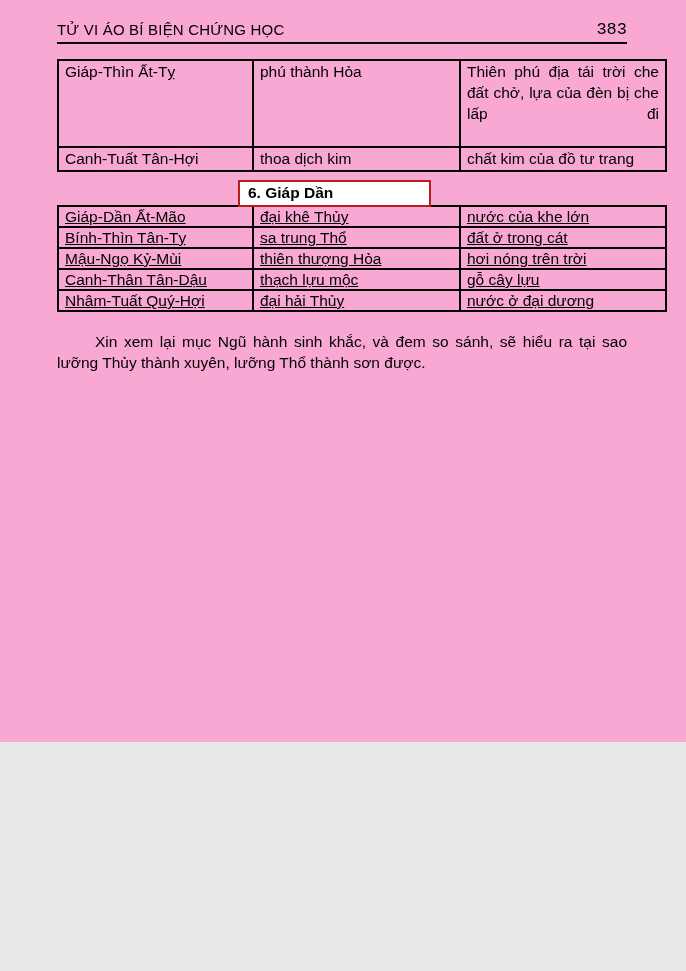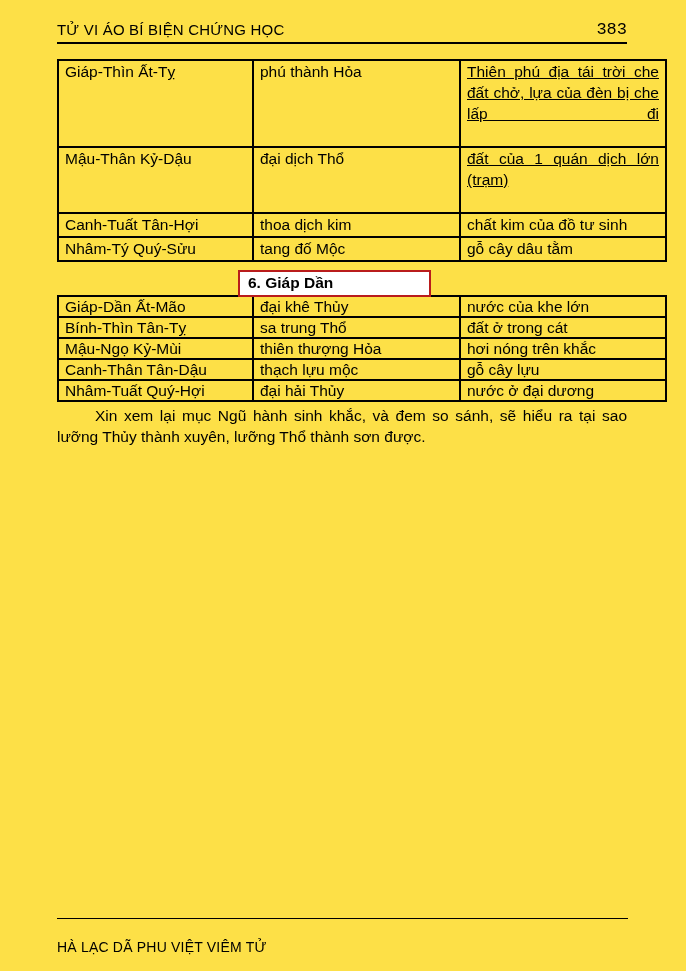--- a/index.html
+++ b/index.html
@@ -1,19 +1,19 @@
 <!DOCTYPE html>
 <html><head>
 <meta charset="utf-8">
 <style>
   html,body{margin:0;padding:0;background:#e8e8e8;}
   .page{
     position:relative;
-    width:686px;height:971px;
-    background:#fde047;
+    width:686px;height:742px;
+    background:#f9a8d4;
     font-family:"Liberation Sans","DejaVu Sans",sans-serif;
     color:#000;
     overflow:hidden;
   }
   .content{position:absolute;left:57px;top:0;width:570px;}
   
   .running-header{
     display:flex;justify-content:space-between;align-items:flex-end;
     padding-top:21px;padding-bottom:3px;
     border-bottom:2px solid #000;
@@ -31,37 +31,37 @@
   td{
     border:2px solid #000;
     padding:0 6px 1px 6px;
     font-size:15.5px;line-height:21px;
     vertical-align:top;
     overflow:hidden;
   }
   .col-a{width:181px;margin-left:40px;}
   .col-b{width:193px;}
   .col-c{width:192px;}
-  td.meaning{text-align:justify;text-decoration:underline;}
+  td.meaning{text-align:justify;}
   td.meaning:after{content:"";display:inline-block;width:100%;}
   
   .tbl2 td{line-height:19px;padding:0 6px;}
   
   .section-header{
     margin-top:8px;margin-left:181px;width:193px;
     border:2px solid #b91c1c;
     box-sizing:border-box;
     font-weight:bold;font-size:15.5px;line-height:22px;
     padding:0 0 1px 8px;
     background:#fff;position:relative;z-index:2;
   }
-  .tbl2{margin-top:-2px;position:relative;z-index:1;}
+  .tbl2{margin-top:-2px;position:relative;z-index:1;text-decoration:underline;}
   
   .para{
-    margin-top:4px;
+    margin-top:20px;
     font-size:15.5px;line-height:20.5px;
     text-align:justify;
     text-indent:38px;
   }
   
   .running-footer{
     position:absolute;left:57px;top:918px;width:571px;
     border-top:1.5px solid #000;
     padding-top:20px;
     font-size:14px;letter-spacing:.2px;
@@ -79,33 +79,23 @@
     </div>
 
     <table class="tbl1">
       <tbody>
           <tr>
         <td class="col-a">Giáp-Thìn Ất-Tỵ</td>
         <td class="col-b">phú thành Hỏa</td>
         <td class="col-c meaning">Thiên phú địa tái trời che đất chở, lựa của đèn bị che lấp đi</td>
       </tr>
       <tr>
-        <td class="col-a">Mậu-Thân Kỷ-Dậu</td>
-        <td class="col-b">đại dịch Thổ</td>
-        <td class="col-c meaning">đất của 1 quán dịch lớn (trạm)</td>
-      </tr>
-      <tr>
         <td class="col-a">Canh-Tuất Tân-Hợi</td>
         <td class="col-b">thoa dịch kim</td>
-        <td class="col-c">chất kim của đồ tư sinh</td>
-      </tr>
-      <tr>
-        <td class="col-a">Nhâm-Tý Quý-Sửu</td>
-        <td class="col-b">tang đố Mộc</td>
-        <td class="col-c">gỗ cây dâu tằm</td>
+        <td class="col-c">chất kim của đồ tư trang</td>
       </tr>
     </tbody>
       </table>
 
     <div class="section-header">6. Giáp Dần</div>
 
     <table class="tbl2">
       <tbody>
           <tr>
         <td class="col-a">Giáp-Dần Ất-Mão</td>
@@ -113,21 +103,21 @@
         <td class="col-c">nước của khe lớn</td>
       </tr>
       <tr>
         <td class="col-a">Bính-Thìn Tân-Tỵ</td>
         <td class="col-b">sa trung Thổ</td>
         <td class="col-c">đất ở trong cát</td>
       </tr>
       <tr>
         <td class="col-a">Mậu-Ngọ Kỷ-Mùi</td>
         <td class="col-b">thiên thượng Hỏa</td>
-        <td class="col-c">hơi nóng trên khắc</td>
+        <td class="col-c">hơi nóng trên trời</td>
       </tr>
       <tr>
         <td class="col-a">Canh-Thân Tân-Dậu</td>
         <td class="col-b">thạch lựu mộc</td>
         <td class="col-c">gỗ cây lựu</td>
       </tr>
       <tr>
         <td class="col-a">Nhâm-Tuất Quý-Hợi</td>
         <td class="col-b">đại hải Thủy</td>
         <td class="col-c">nước ở đại dương</td>

